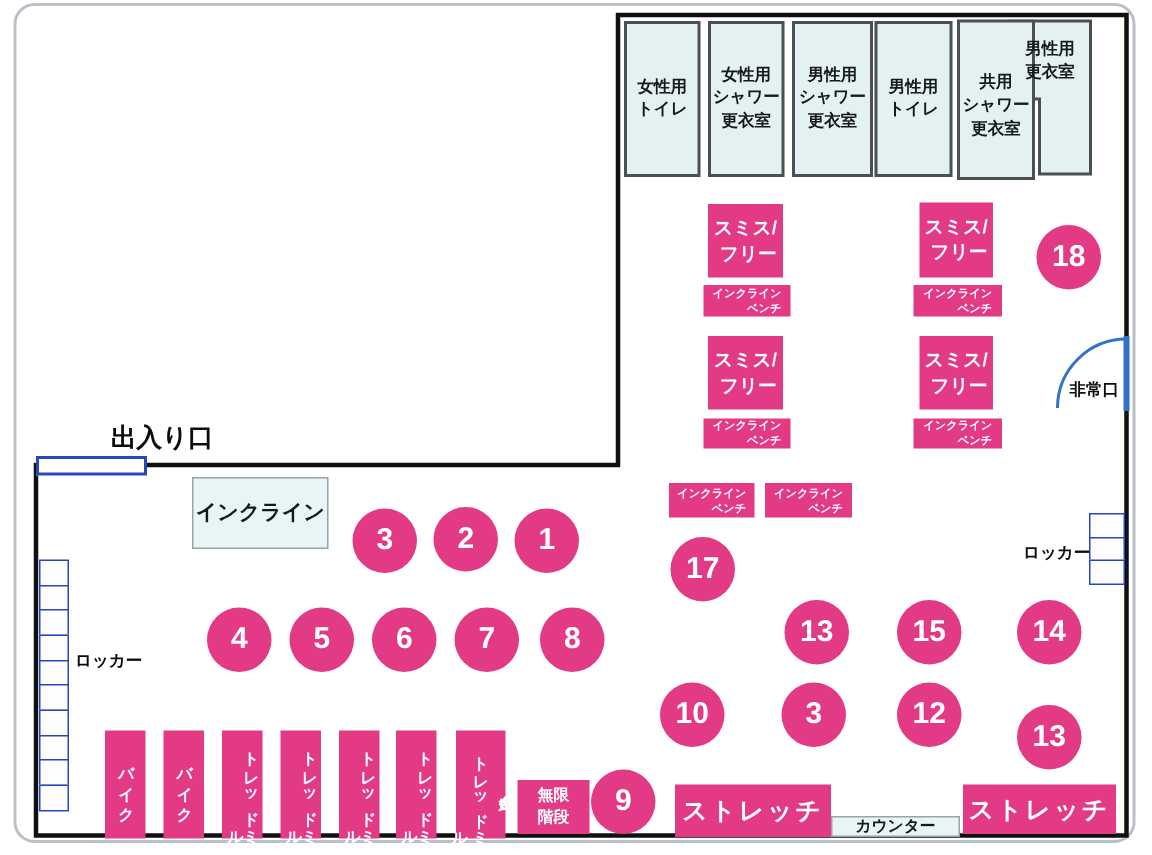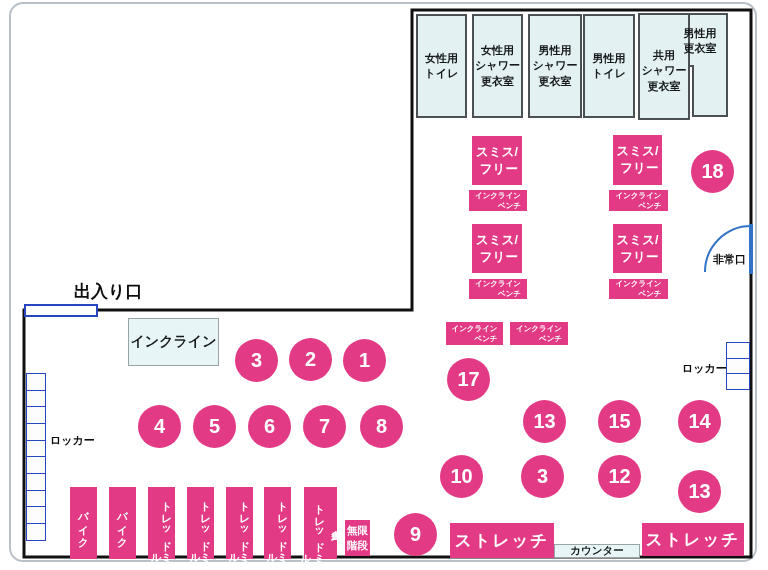--- a/index.html
+++ b/index.html
@@ -137,21 +137,21 @@
   <div class="pinkbox vmach" style="left:109px;top:487px;width:27px;height:72px;">バイク</div>
   <div class="pinkbox vmach" style="left:148px;top:487px;width:27px;height:72px;">トレッドミル</div>
   <div class="pinkbox vmach" style="left:187px;top:487px;width:27px;height:72px;">トレッドミル</div>
   <div class="pinkbox vmach" style="left:226px;top:487px;width:27px;height:72px;">トレッドミル</div>
   <div class="pinkbox vmach" style="left:264px;top:487px;width:27px;height:72px;">トレッドミル</div>
   <div class="pinkbox combo" style="left:304px;top:487px;width:33px;height:72px;">
     <span class="main">トレッドミル</span>
     <span class="sub">自走式</span>
   </div>
 
-  <div class="pinkbox stairs" style="left:345px;top:520px;width:25px;height:36px;">無限
+  <div class="pinkbox stairs" style="left:345px;top:520px;width:48px;height:36px;">無限
 階段</div>
 
   <div class="pinkbox stretch" style="left:450px;top:523px;width:104px;height:35px;">ストレッチ</div>
   <div class="pinkbox stretch" style="left:642px;top:523px;width:102px;height:33px;">ストレッチ</div>
   <div class="lightbox" style="left:554px;top:544px;width:86px;height:14px;font-size:10.5px;border-width:1px;">カウンター</div>
 
   <div class="circ" style="left:343px;top:339px;">1</div>
   <div class="circ" style="left:289px;top:338px;">2</div>
   <div class="circ" style="left:235px;top:339px;">3</div>
   <div class="circ" style="left:138px;top:405px;">4</div>

